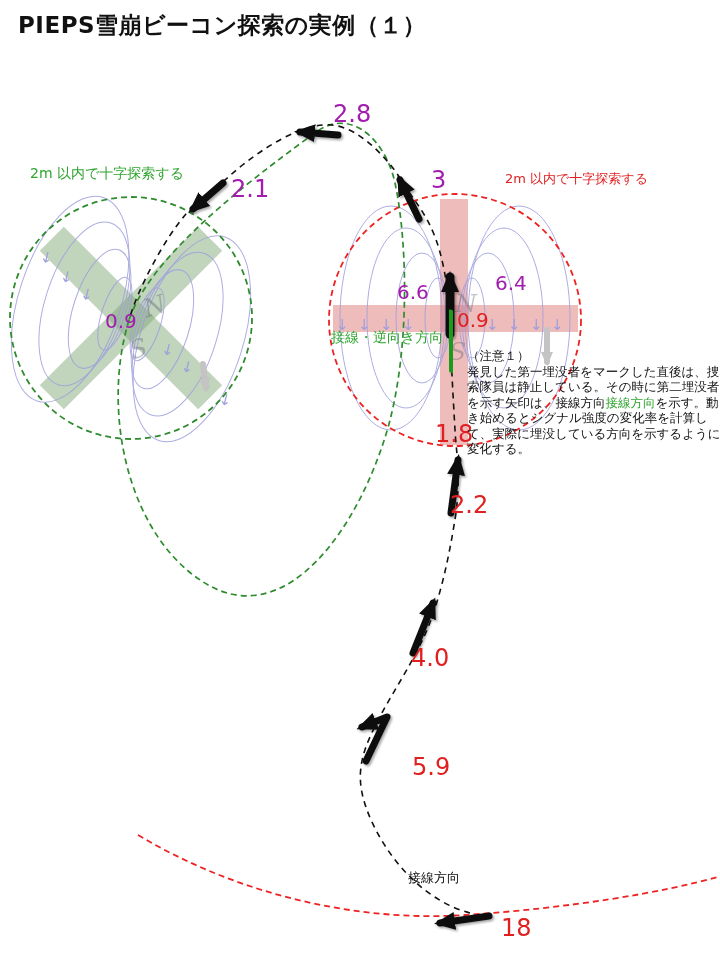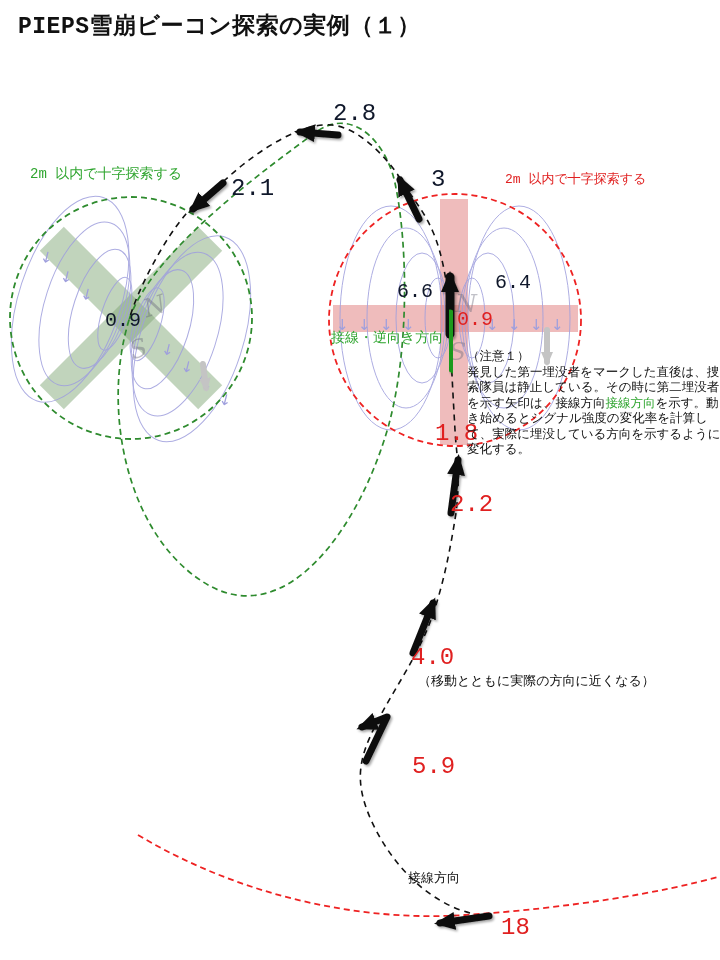--- a/index.html
+++ b/index.html
@@ -1,23 +1,23 @@
 <!DOCTYPE html>
 <html><head>
 <meta charset="utf-8">
 <style>
   html,body{margin:0;padding:0;background:#fff;}
   #stage{position:relative;width:720px;height:960px;background:#fff;overflow:hidden;
          font-family:"DejaVu Sans","Liberation Sans",sans-serif;}
   #vector{position:absolute;left:0;top:0;}
-  .txt{position:absolute;white-space:nowrap;font-family:Liberation Mono, monospace;}
+  .txt{position:absolute;white-space:nowrap;}
   .title{font-size:23px;font-weight:600;color:#111;letter-spacing:.5px;}
   .num{font-size:24px;font-weight:500;}
   .num.sm{font-size:20px;}
-  .g{color:#0f172a;}
+  .g{color:#a21caf;}
   .gl{color:#2fa52f;}
   .r{color:#e02020;}
   .cap{font-size:14px;}
   .cap-r{font-size:13px;color:#e02020;}
   .note{position:absolute;left:467px;top:348px;width:255px;font-size:12.5px;
         line-height:15.5px;color:#111;white-space:normal;}
   .note .hl{color:#2fa52f;}
   .small-black{font-size:13px;color:#111;}
 </style>
 </head>
@@ -151,16 +151,15 @@
   <div class="txt num r" style="left:450px;top:491px;">2.2</div>
   <div class="txt num r" style="left:411px;top:644px;">4.0</div>
   <div class="txt num r" style="left:412px;top:753px;">5.9</div>
   <div class="txt num r" style="left:501px;top:914px;">18</div>
 
   <div class="note">
     <span>（注意１）</span><br>
     <span>発見した第一埋没者をマークした直後は、捜索隊員は静止している。その時に第二埋没者を示す矢印は、接線方向</span><span class="hl">接線方向</span><span>を示す。動き始めるとシグナル強度の変化率を計算して、実際に埋没している方向を示するように変化する。</span>
   </div>
 
-  <div class="txt small-black" style="left:418px;top:672px;">（移動とともに実際の方向に近くなる）</div>
   <div class="txt small-black" style="left:408px;top:869px;">接線方向</div>
 
 </div>
 
 </body></html>

